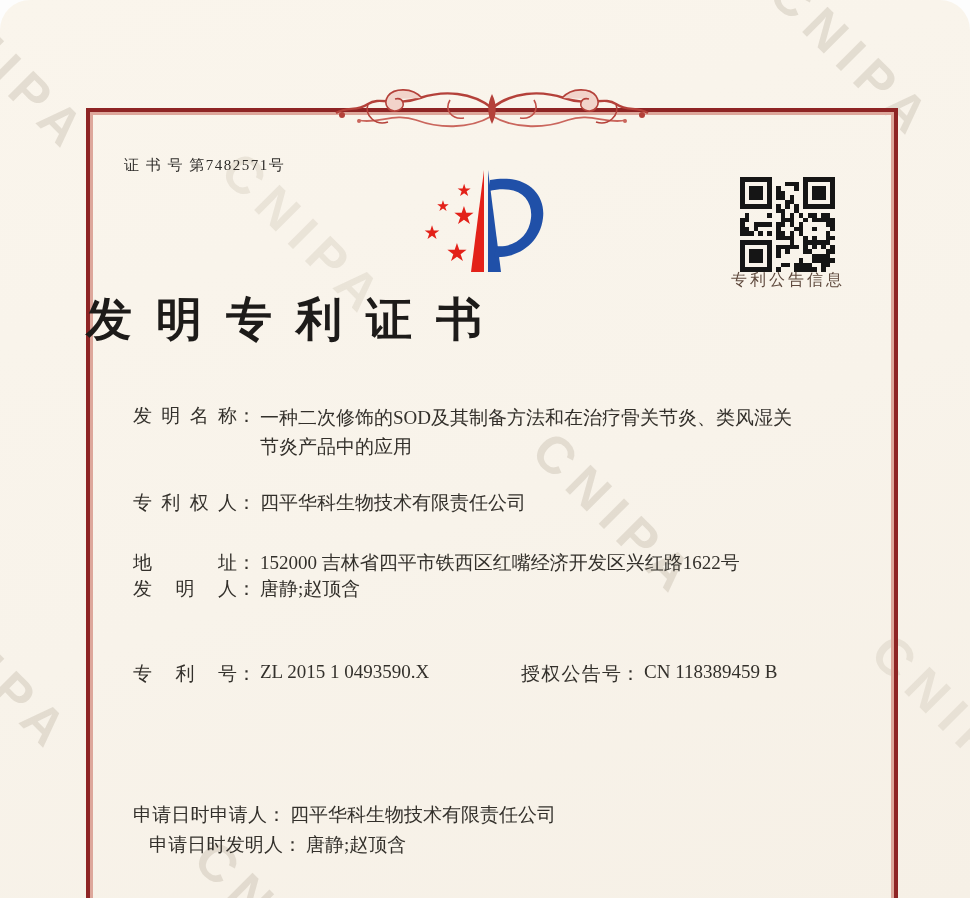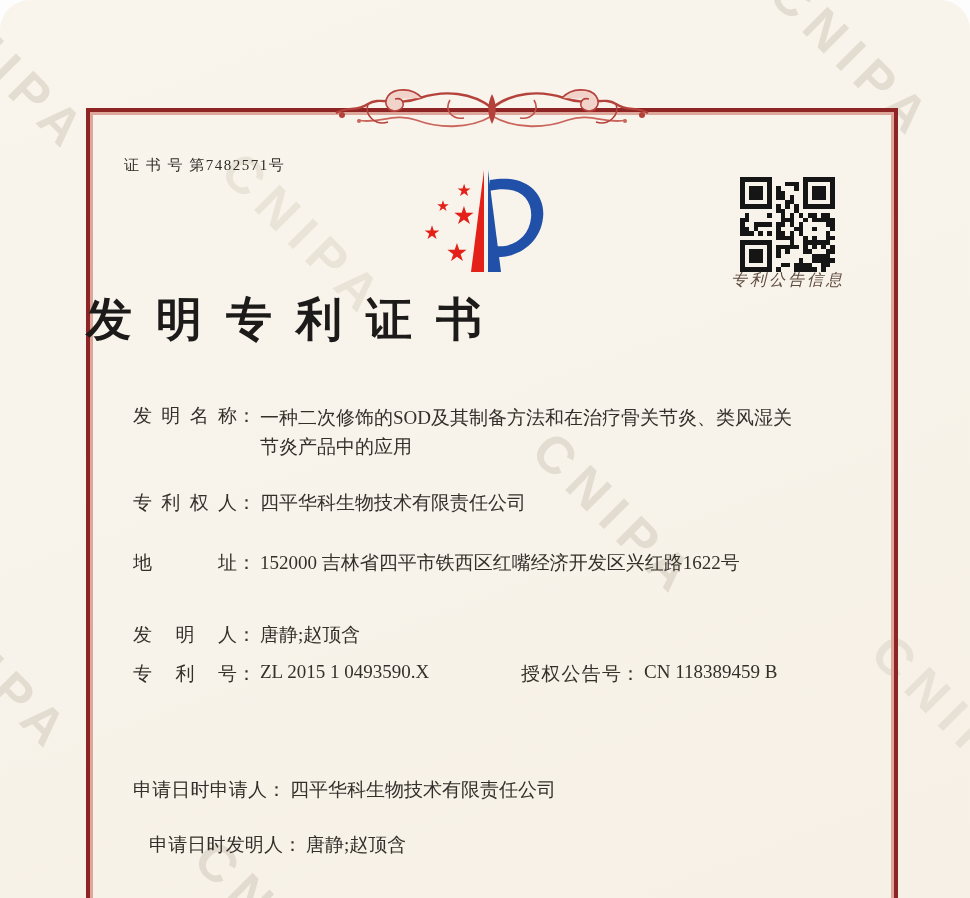--- a/index.html
+++ b/index.html
@@ -39,21 +39,21 @@
   .cert-no{
     position:absolute;left:124px;top:156px;
     font-size:15px;letter-spacing:1.5px;color:#2f2d2a;
   }
   .logo{position:absolute;left:414px;top:166px;width:140px;height:118px;}
   .qr{position:absolute;left:740px;top:177px;width:95px;height:95px;}
   .qr svg{width:100%;height:100%;shape-rendering:crispEdges;}
   .qr-label{
     position:absolute;left:712px;top:270px;width:152px;
     text-align:center;font-size:16px;letter-spacing:3px;
-    color:#5f4a3e;font-style:italic;
+    color:#5f4a3e;
   }
   .title-wrap{position:absolute;left:86px;right:72px;top:289px;text-align:left;}
   .title{
     font-size:46px;font-weight:bold;color:#1d1b19;
     letter-spacing:24px;margin-right:-24px;white-space:nowrap;
   }
   
   .row{
     position:absolute;left:133px;right:80px;
     font-size:19px;color:#33302b;white-space:nowrap;
@@ -263,33 +263,33 @@
   </div>
 
   <div class="row" style="top:403px;">
     <span class="lab">发明名称</span><span class="colon">：</span><span class="val wrap">一种二次修饰的SOD及其制备方法和在治疗骨关节炎、类风湿关节炎产品中的应用</span>
   </div>
 
   <div class="row" style="top:550px;">
     <span class="lab">地址</span><span class="colon">：</span><span class="val">152000 吉林省四平市铁西区红嘴经济开发区兴红路1622号</span>
   </div>
 
-  <div class="row" style="top:622px;">
+  <div class="row" style="top:576px;">
     <span class="lab">发明人</span><span class="colon">：</span><span class="val">唐静;赵顶含</span>
   </div>
 
   <div class="row" style="top:661px;">
     <span class="lab">专利号</span><span class="colon">：</span><span class="val">ZL 2015 1 0493590.X</span>
     <span class="col2">
       <span class="lab">授权公告号</span><span class="colon">：</span><span class="val">CN 118389459 B</span>
     </span>
   </div>
 
 
-  <div class="row" style="top:777px;font-family:Liberation Mono, monospace;">
+  <div class="row" style="top:802px;font-family:Liberation Mono, monospace;">
     <span class="lab w7">申请日时申请人</span><span class="colon">：</span><span class="val">四平华科生物技术有限责任公司</span>
   </div>
 
   <div class="row" style="top:832px;margin-left:16px;">
     <span class="lab w7">申请日时发明人</span><span class="colon">：</span><span class="val">唐静;赵顶含</span>
   </div>
 
 </div>
 
 </body></html>

